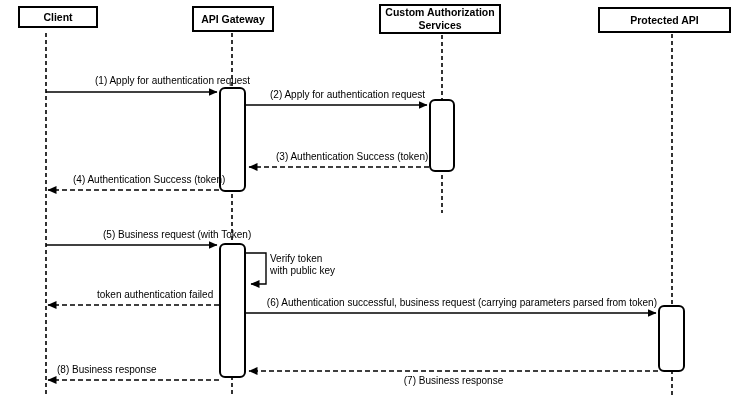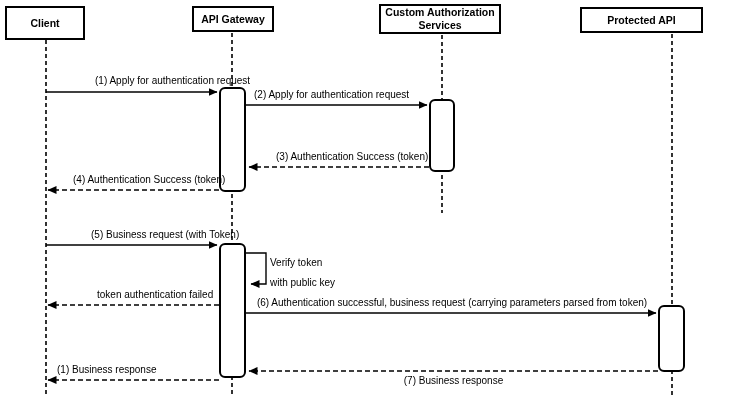--- a/index.html
+++ b/index.html
@@ -35,47 +35,47 @@
     position:absolute;
     font-weight:normal;
     font-size:10px;
     line-height:9px;
     white-space:nowrap;
     z-index:4;
   }
   .multiline{white-space:pre-line;}
   .center{text-align:center;}
   #note-text{line-height:11.5px;}
-  #self-label{line-height:20px;}
+  #self-label{line-height:12px;}
   .lifelines{z-index:1;}
   .arrows{z-index:3;}
 </style>
 </head>
 <body>
 
 <div id="canvas">
 
   <svg class="layer lifelines">
     <line x1="46" y1="33" x2="46" y2="397" stroke="#000" stroke-width="1.6" stroke-dasharray="4,3"></line>
     <line x1="232" y1="33" x2="232" y2="397" stroke="#000" stroke-width="1.6" stroke-dasharray="4,3"></line>
     <line x1="442" y1="35" x2="442" y2="213" stroke="#000" stroke-width="1.6" stroke-dasharray="4,3"></line>
     <line x1="672" y1="34" x2="672" y2="396" stroke="#000" stroke-width="1.6" stroke-dasharray="4,3"></line>
   </svg>
 
-  <div class="pbox" style="left:5px;top:6px;width:80px;height:34px;">
+  <div class="pbox" style="left:18px;top:6px;width:80px;height:22px;">
     <span>Client</span>
   </div>
   <div class="pbox" style="left:379px;top:4px;width:122px;height:30px;">
     <span class="multiline">Custom Authorization
 Services</span>
   </div>
   <div class="pbox" style="left:192px;top:6px;width:82px;height:26px;">
     <span>API Gateway</span>
   </div>
-  <div class="pbox" style="left:580px;top:7px;width:123px;height:26px;">
+  <div class="pbox" style="left:598px;top:7px;width:133px;height:26px;">
     <span>Protected API</span>
   </div>
 
   <div class="act" style="left:219px;top:87px;width:27px;height:105px;"></div>
   <div class="act" style="left:429px;top:99px;width:26px;height:73px;"></div>
   <div class="act" style="left:219px;top:243px;width:27px;height:135px;"></div>
   <div class="act" style="left:658px;top:305px;width:27px;height:67px;"></div>
 
   <svg class="layer arrows">
     <defs>
@@ -89,25 +89,25 @@
     <line x1="219" y1="190" x2="48" y2="190" stroke="#000" stroke-width="1.4" stroke-dasharray="5,3" marker-end="url(#ah)"></line>
     <line x1="46" y1="245" x2="217" y2="245" stroke="#000" stroke-width="1.4" marker-end="url(#ah)"></line>
     <polyline points="246,253 266,253 266,284 251,284" fill="none" stroke="#000" stroke-width="1.4" marker-end="url(#ah)"></polyline>
     <line x1="219" y1="305" x2="48" y2="305" stroke="#000" stroke-width="1.4" stroke-dasharray="5,3" marker-end="url(#ah)"></line>
     <line x1="246" y1="313" x2="656" y2="313" stroke="#000" stroke-width="1.4" marker-end="url(#ah)"></line>
     <line x1="658" y1="371" x2="249" y2="371" stroke="#000" stroke-width="1.4" stroke-dasharray="5,3" marker-end="url(#ah)"></line>
     <line x1="219" y1="380" x2="48" y2="380" stroke="#000" stroke-width="1.4" stroke-dasharray="5,3" marker-end="url(#ah)"></line>
   </svg>
 
   <div class="mlabel" style="left:95px;top:76px;">(1) Apply for authentication request</div>
-  <div class="mlabel" style="left:254px;top:90px;">(2) Apply for authentication request</div>
+  <div class="mlabel" style="left:270px;top:90px;">(2) Apply for authentication request</div>
   <div class="mlabel" style="left:276px;top:152px;">(3) Authentication Success (token)</div>
   <div class="mlabel" style="left:73px;top:175px;">(4) Authentication Success (token)</div>
-  <div class="mlabel" style="left:91px;top:230px;">(5) Business request (with Token)</div>
+  <div class="mlabel" style="left:103px;top:230px;">(5) Business request (with Token)</div>
   <div class="mlabel multiline" id="self-label" style="left:270px;top:253px;">Verify token
 with public key</div>
   <div class="mlabel" style="left:97px;top:290px;">token authentication failed</div>
-  <div class="mlabel center" style="left:247px;top:298px;width:410px;">(6) Authentication successful, business request (carrying parameters parsed from token)</div>
+  <div class="mlabel center" style="left:247px;top:298px;width:410px;text-align:right;">(6) Authentication successful, business request (carrying parameters parsed from token)</div>
   <div class="mlabel center" style="left:249px;top:376px;width:409px;">(7) Business response</div>
-  <div class="mlabel" style="left:57px;top:365px;">(1) Business response</div>
+  <div class="mlabel" style="left:57px;top:365px;">(8) Business response</div>
 
 
 </div>
 
 </body></html>

